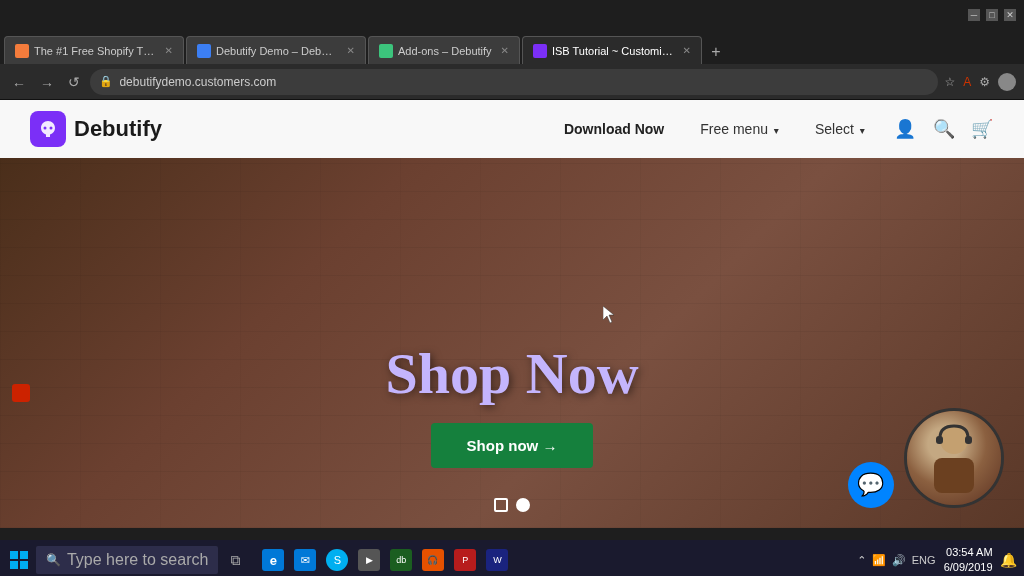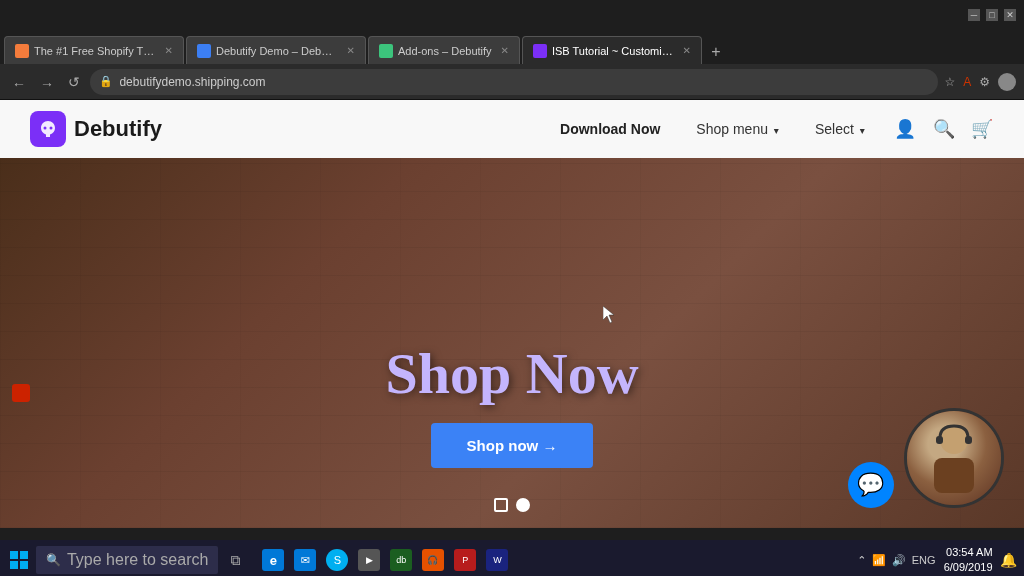--- a/index.html
+++ b/index.html
@@ -106,21 +106,21 @@
       font-size: 58px; font-weight: 900; color: #c4b5fd;
       text-shadow: 2px 2px 8px rgba(0,0,0,0.5);
       font-family: Georgia, serif; margin-bottom: 16px;
     }
     .hero-subtitle {
       font-size: 14px; color: rgba(255,255,255,0.9);
       max-width: 560px; margin: 0 auto 24px; line-height: 1.6;
       text-shadow: 1px 1px 4px rgba(0,0,0,0.4);
     }
     .hero-btn {
-      background: #3b82f6; color: #fff; border: none;
+      background: #15803d; color: #fff; border: none;
       padding: 14px 36px; font-size: 15px; border-radius: 4px;
       cursor: pointer; font-weight: 600;
       display: inline-flex; align-items: center; gap: 8px;
     }
     .hero-indicators {
       position: absolute; bottom: 16px; left: 50%; transform: translateX(-50%);
       display: flex; gap: 8px;
     }
     .indicator { width: 14px; height: 14px; border: 2px solid #fff; border-radius: 2px; cursor: pointer; }
     .indicator.active { background: transparent; }
@@ -222,21 +222,21 @@
     </div>
     <div class="new-tab-btn">+</div>
   </div>
 
   <div class="address-bar-row">
     <span class="nav-btn">←</span>
     <span class="nav-btn">→</span>
     <span class="nav-btn">↺</span>
     <div class="address-bar">
       <span class="lock-icon">🔒</span>
-      <span class="address-text">debutifydemo.shipping.com</span>
+      <span class="address-text">debutifydemo.customers.com</span>
     </div>
     <div class="address-icons">
       <span class="addr-icon">☆</span>
       <span class="addr-icon" style="color:#cc3300;">A</span>
       <span class="addr-icon">⚙</span>
       <span class="addr-icon" style="width:18px;height:18px;border-radius:50%;background:#888;display:inline-block;"></span>
     </div>
   </div>
 
 </div>
@@ -251,21 +251,21 @@
           <path d="M11 3 C7 3 4 6 4 10 C4 13 6 15.5 9 16.5 L9 19 L13 19 L13 16.5 C16 15.5 18 13 18 10 C18 6 15 3 11 3Z" fill="white" opacity="0.9"></path>
           <circle cx="8" cy="10" r="1.5" fill="#7b2ff7"></circle>
           <circle cx="14" cy="10" r="1.5" fill="#7b2ff7"></circle>
         </svg>
       </div>
       <span class="logo-text">Debutify</span>
     </div>
     <div class="nav-links">
       <a class="nav-link primary">Download Now</a>
       <a class="nav-link">
-        <span>Shop menu</span>
+        <span>Free menu</span>
         <span class="dropdown-arrow">▾</span>
       </a>
       <a class="nav-link">
         <span>Select</span>
         <span class="dropdown-arrow">▾</span>
       </a>
     </div>
     <div class="header-icons">
       <span class="header-icon">👤</span>
       <span class="header-icon">🔍</span>

